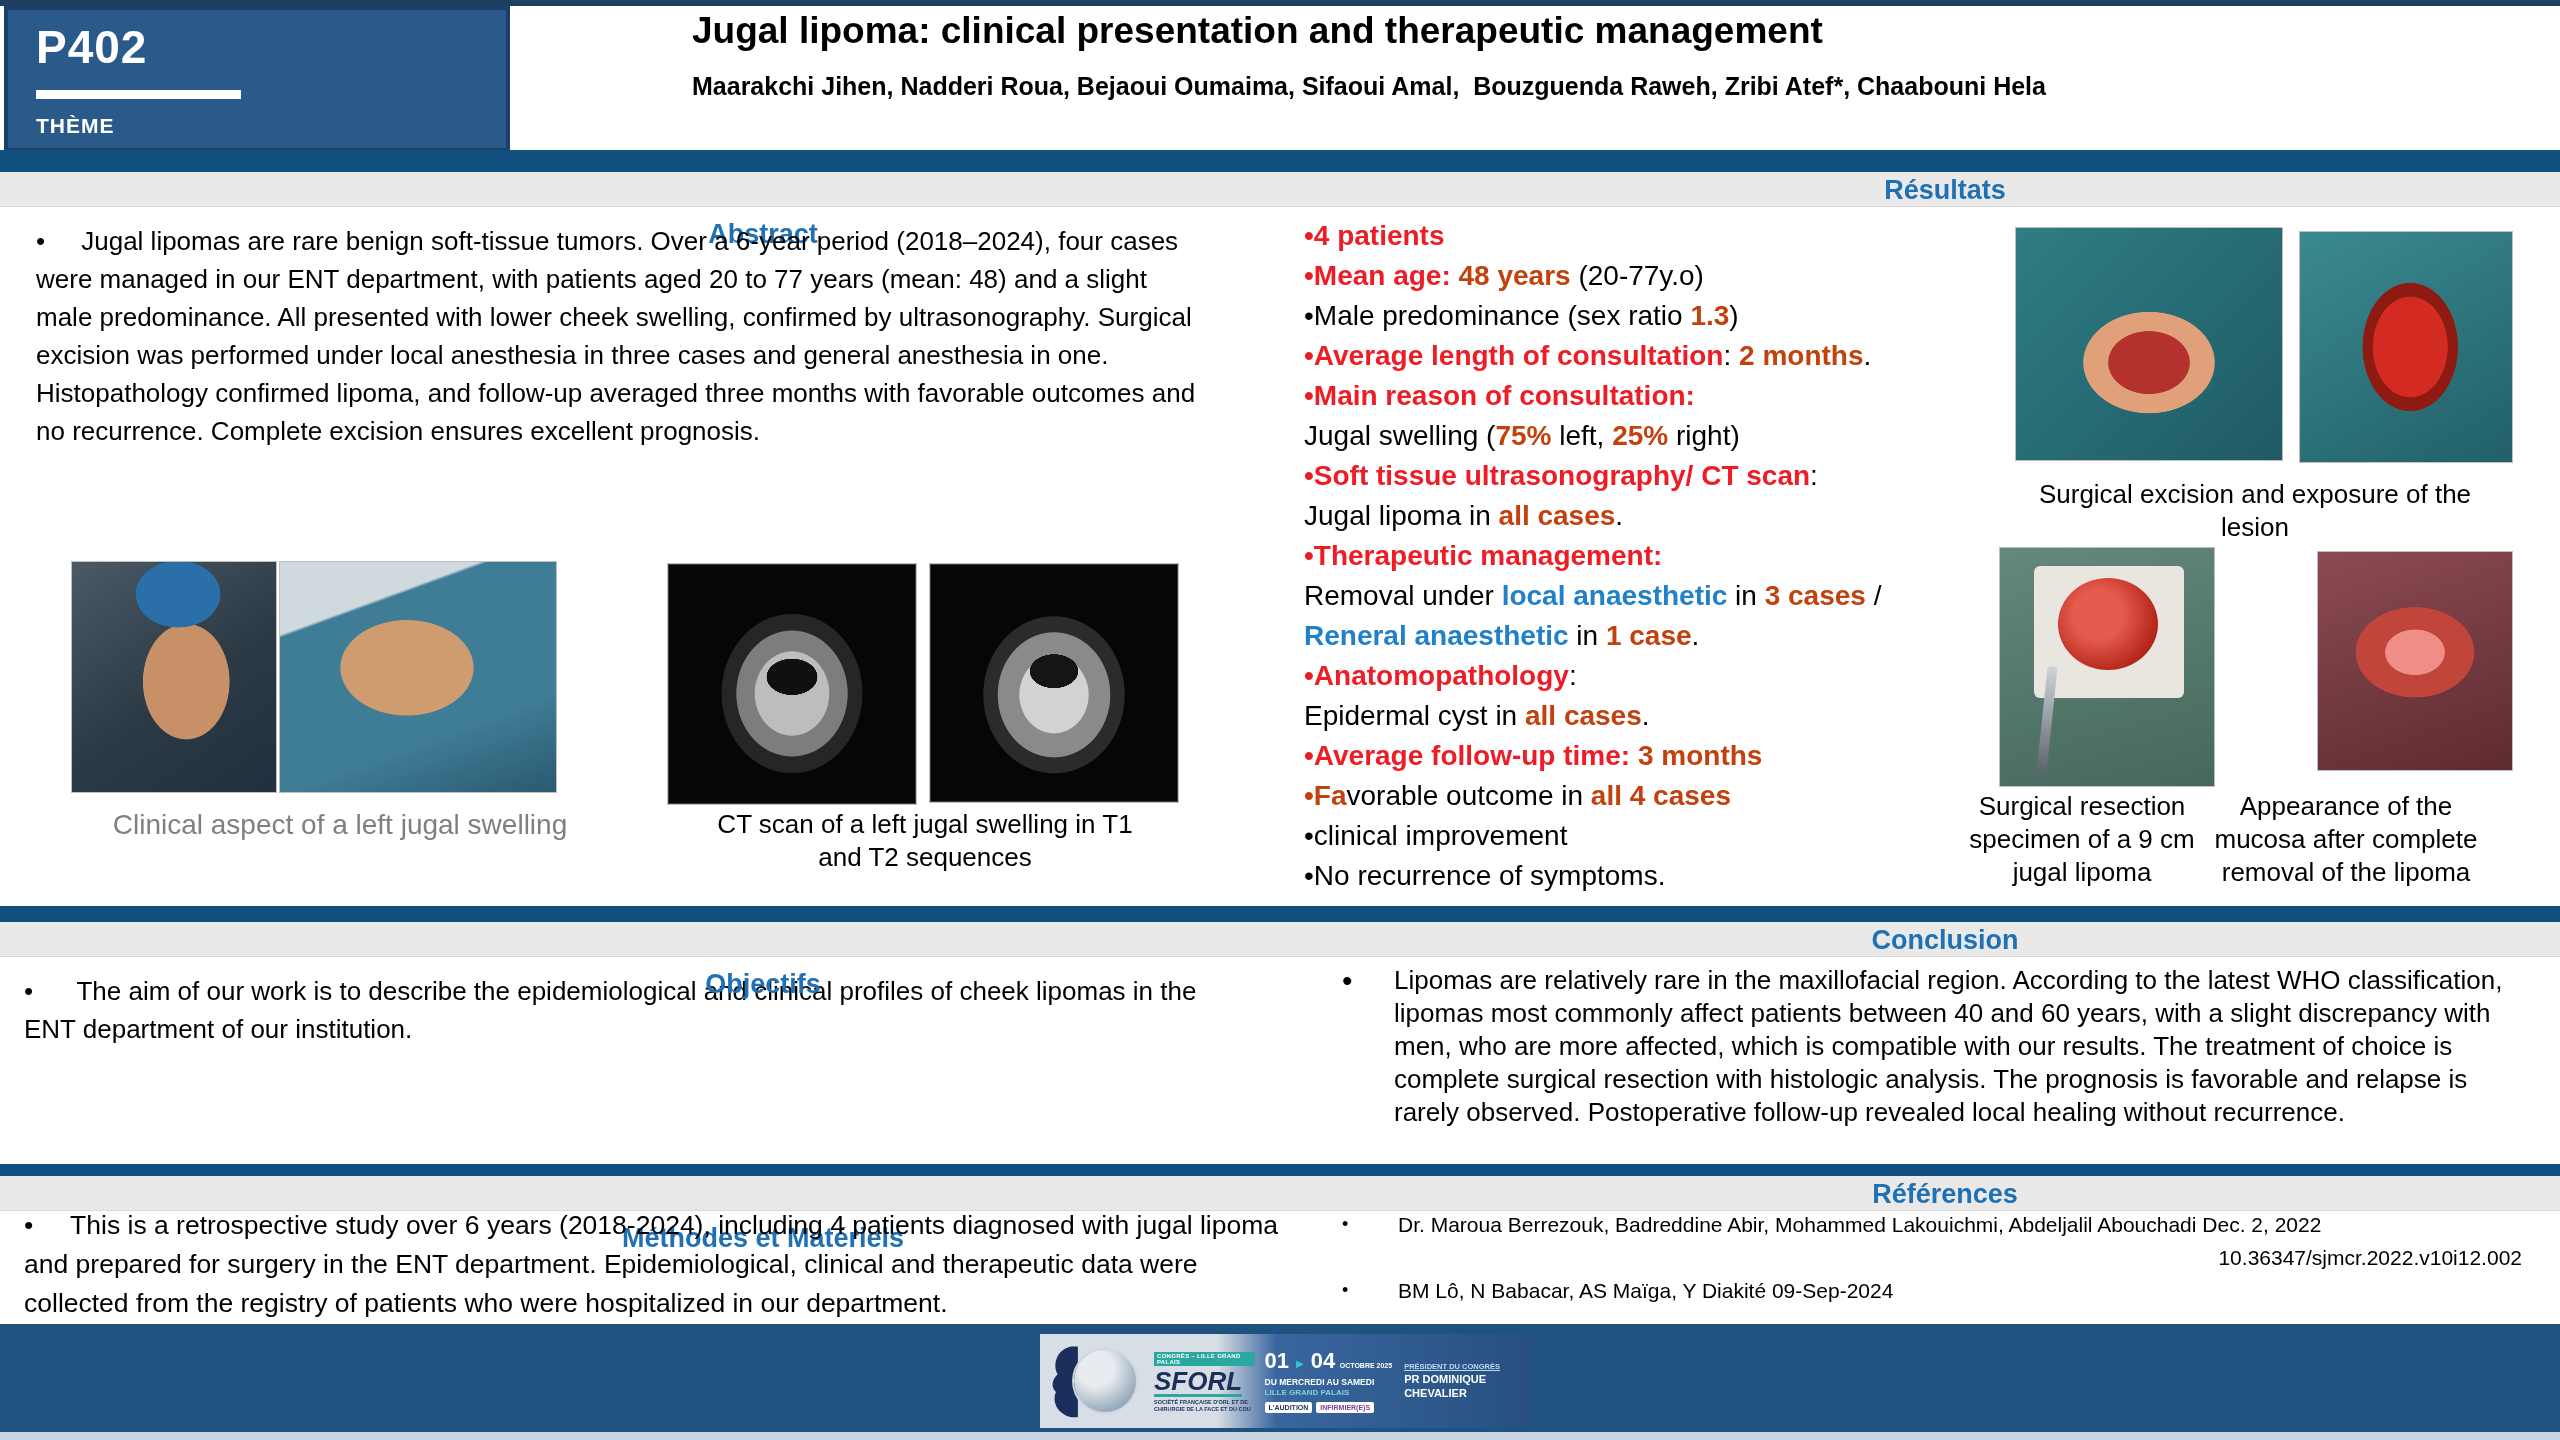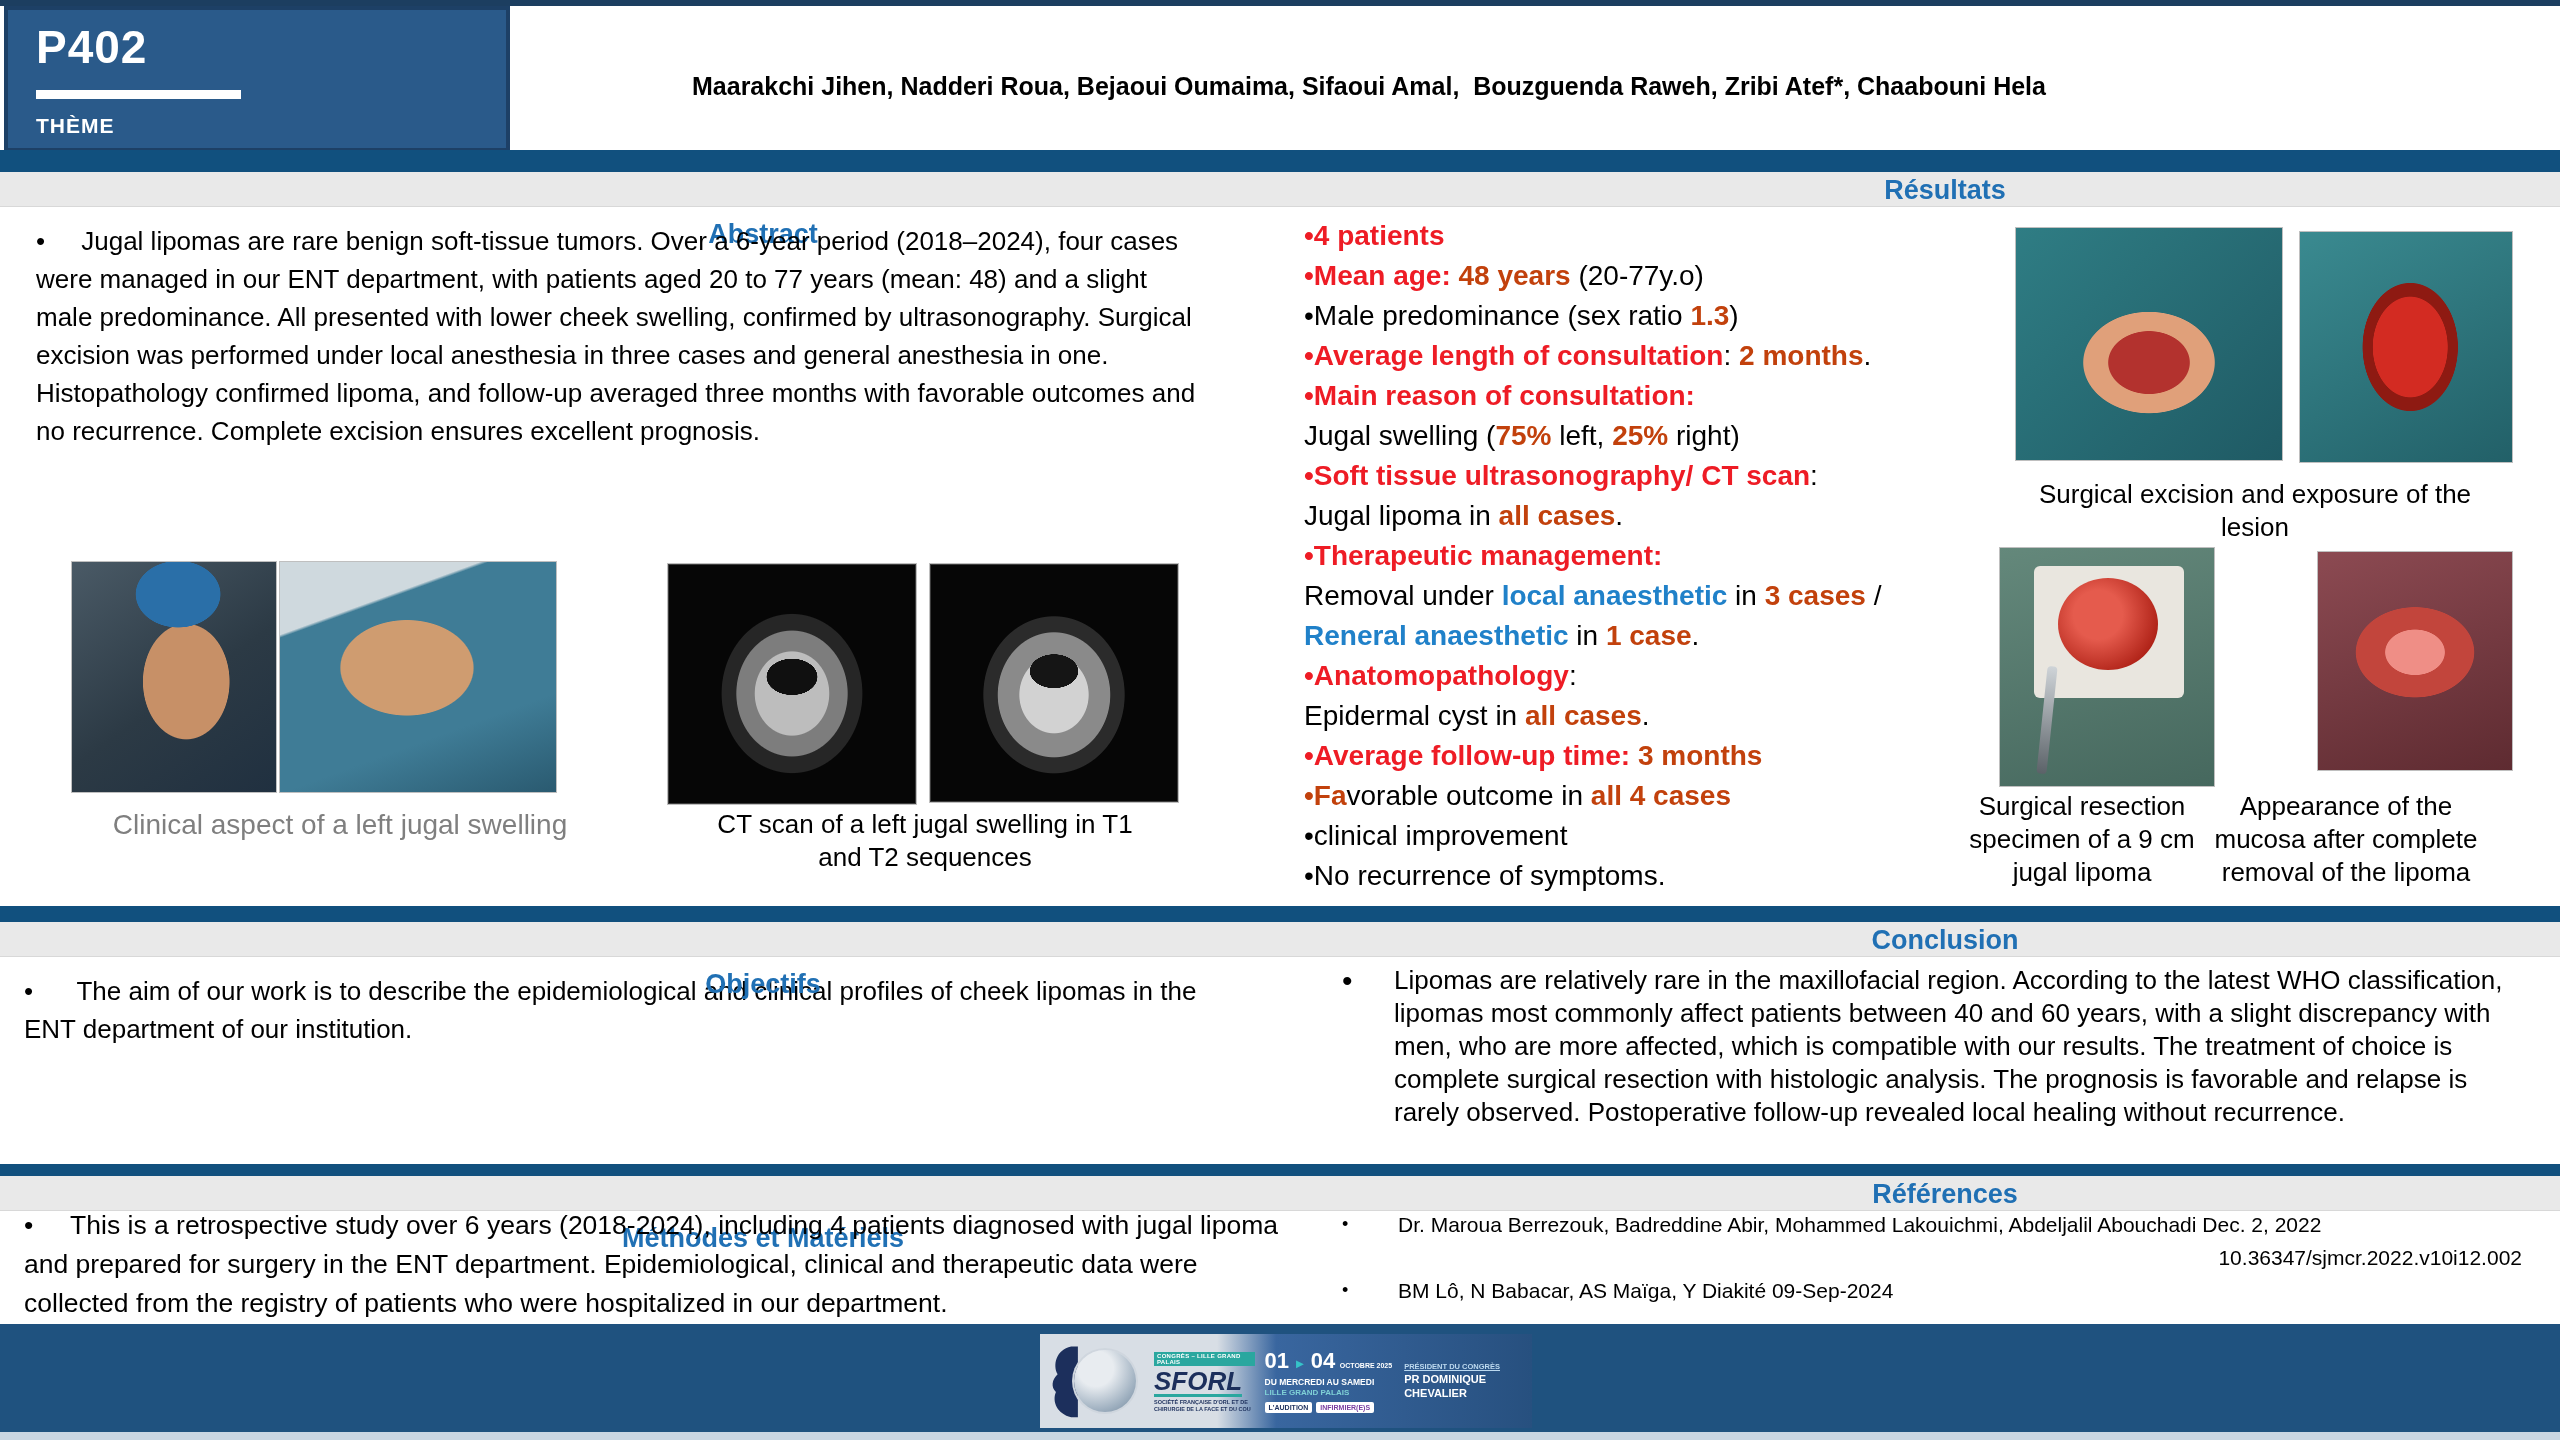--- a/index.html
+++ b/index.html
@@ -135,20 +135,21 @@
 <body>
 
 <div class="poster">
 
   <div class="abs top-border"></div>
   <div class="abs p402-box">
     <div class="p402-id">P402</div>
     <div class="p402-rule"></div>
     <div class="p402-theme">THÈME</div>
   </div>
+  <div class="abs main-title">Jugal lipoma: clinical presentation and therapeutic management</div>
   <div class="abs authors">Maarakchi Jihen, Nadderi Roua, Bejaoui Oumaima, Sifaoui Amal,&nbsp; Bouzguenda Raweh, Zribi Atef*, Chaabouni Hela</div>
 
   <div class="abs divider div1"></div>
   <div class="abs band band1">
     <div class="sec-head sec-left">Abstract</div>
     <div class="sec-head sec-right">Résultats</div>
   </div>
 
   <div class="abs para abstract-body">•&nbsp;&nbsp;&nbsp;&nbsp;&nbsp;Jugal lipomas are rare benign soft-tissue tumors. Over a 6-year period (2018–2024), four cases were managed in our ENT department, with patients aged 20 to 77 years (mean: 48) and a slight male predominance. All presented with lower cheek swelling, confirmed by ultrasonography. Surgical excision was performed under local anesthesia in three cases and general anesthesia in one. Histopathology confirmed lipoma, and follow-up averaged three months with favorable outcomes and no recurrence. Complete excision ensures excellent prognosis.</div>
 

